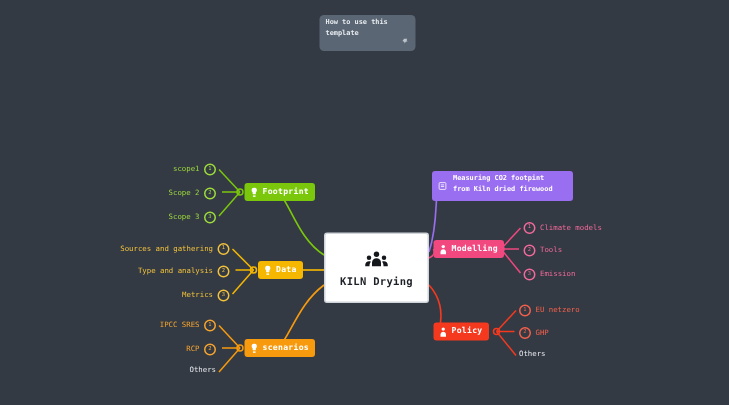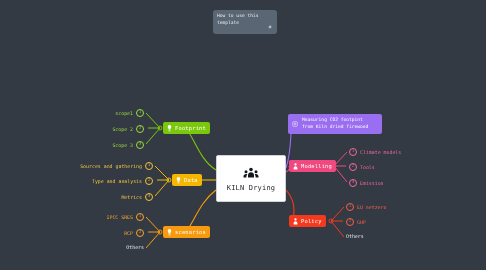--- a/index.html
+++ b/index.html
@@ -5,21 +5,21 @@
   html,body{margin:0;padding:0;}
   body{
     width:486px;height:270px;overflow:hidden;
     background:#343a43;
     font-family:"DejaVu Sans Mono","Liberation Mono",monospace;
     position:relative;
   }
   #canvas{position:absolute;inset:0;}
   svg.links{position:absolute;left:0;top:0;width:486px;height:270px;pointer-events:none;}
 
-  .node{position:absolute;box-sizing:border-box;display:flex;align-items:center;gap:3px;}
+  .node{position:absolute;box-sizing:border-box;display:flex;align-items:center;gap:3px;font-weight:bold;}
 
   
   .infobox{
     left:213px;top:10px;width:64px;height:24px;
     background:#5a6673;border-radius:3px;
     padding:3px 4px;color:#e8ecf1;font-size:4.6px;line-height:1.45;
     align-items:flex-start;justify-content:space-between;
   }
   .infobox .txt{white-space:pre-line;}
   .infobox .pin{width:6px;height:6px;flex:0 0 6px;opacity:.85;align-self:flex-end;}

